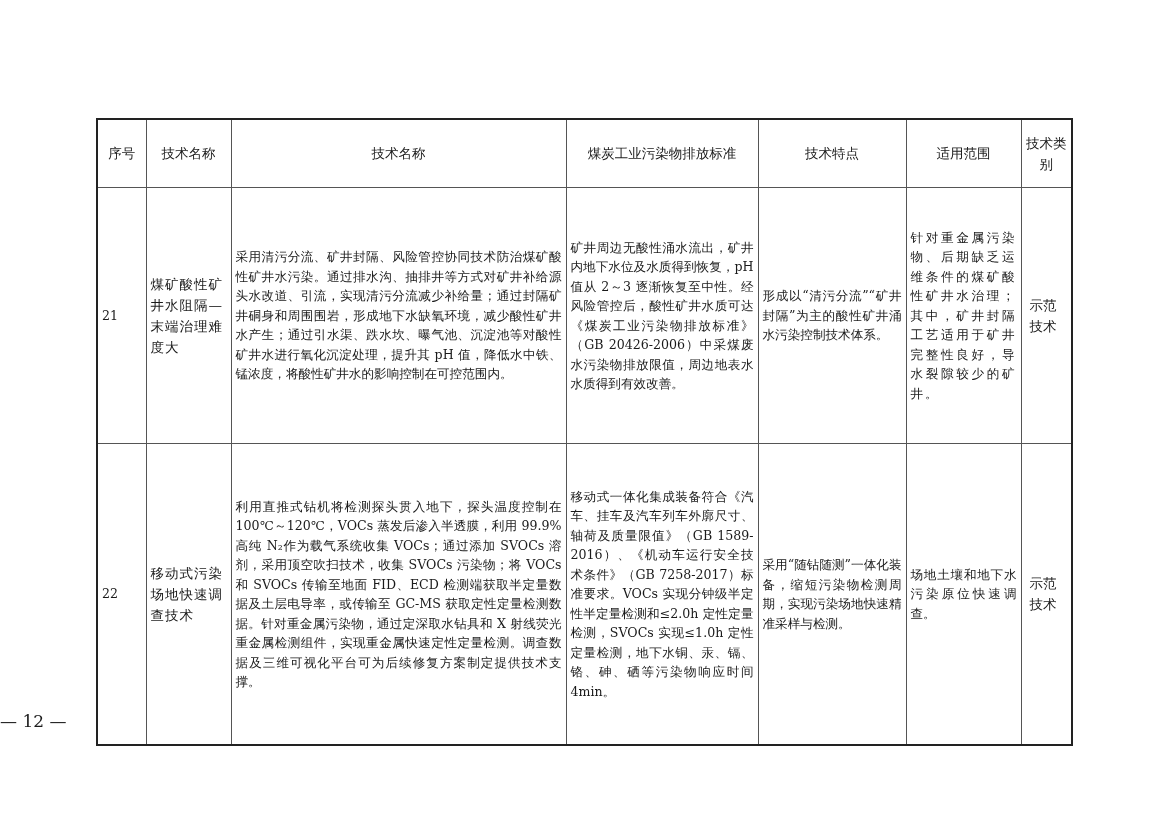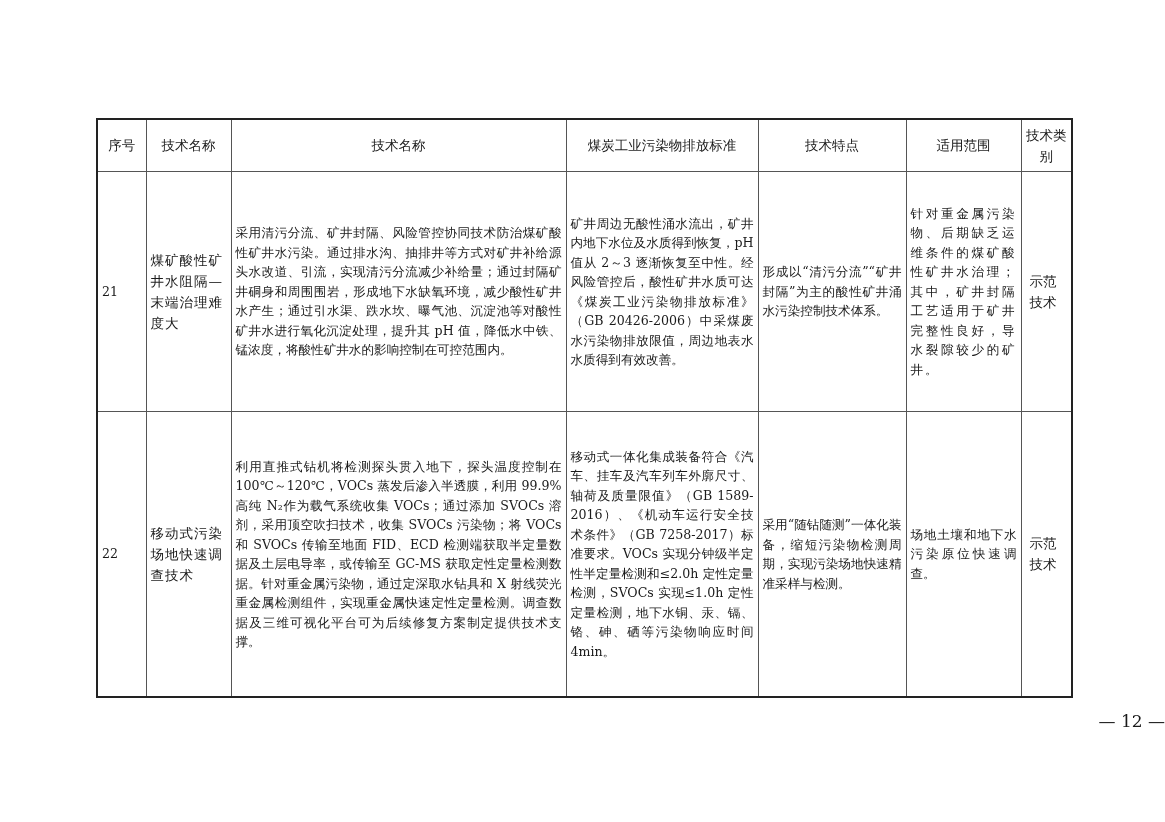--- a/index.html
+++ b/index.html
@@ -1,29 +1,29 @@
 <!DOCTYPE html>
 <html><head>
 <meta charset="utf-8">
 <style>
   html, body { margin: 0; padding: 0; background: #ffffff; }
   body { width: 1165px; height: 822px; position: relative; overflow: hidden;
          font-family: "DejaVu Serif", "Liberation Serif", serif; color: #1a1a1a; }
   .tbl { position: absolute; left: 96px; top: 118px; width: 975px; height: 580px;
          border-collapse: collapse; table-layout: fixed; border: 2px solid #222; }
-  .tbl td, .tbl th { border: 1px solid #555; padding: 0 4px; font-size: 12.6px; line-height: 19.5px; vertical-align: middle; }
+  .tbl td, .tbl th { border: 1px solid #555; padding: 8px 4px; font-size: 12.6px; line-height: 19.5px; vertical-align: middle; }
   .tbl th { font-family: "DejaVu Sans", "Liberation Sans", sans-serif; font-weight: normal; font-size: 13.5px; text-align: center; height: 51px; }
   .tbl tr.r21 td { height: 239px; }
   .tbl tr.r22 td { height: 284px; }
   .c-no { text-align: left; }
   .c-name { font-size: 13.5px !important; line-height: 21px !important; letter-spacing: 1px; }
   .c-type { text-align: left; font-size: 13.5px !important; line-height: 21px !important; }
   .justify { text-align: justify; }
   .scope21 { letter-spacing: 2px; text-align: justify; }
-  .pageno { position: absolute; top: 711px; left: 0; width: 1165px; text-align: right;
+  .pageno { position: absolute; top: 711px; left: 0; width: 1165px; text-align: left;
             font-size: 17px; font-family: "DejaVu Serif", serif; }
 </style>
 </head>
 <body>
 
 <table class="tbl">
   <colgroup>
     <col style="width:49px">
       <col style="width:85px">
       <col style="width:335px">

